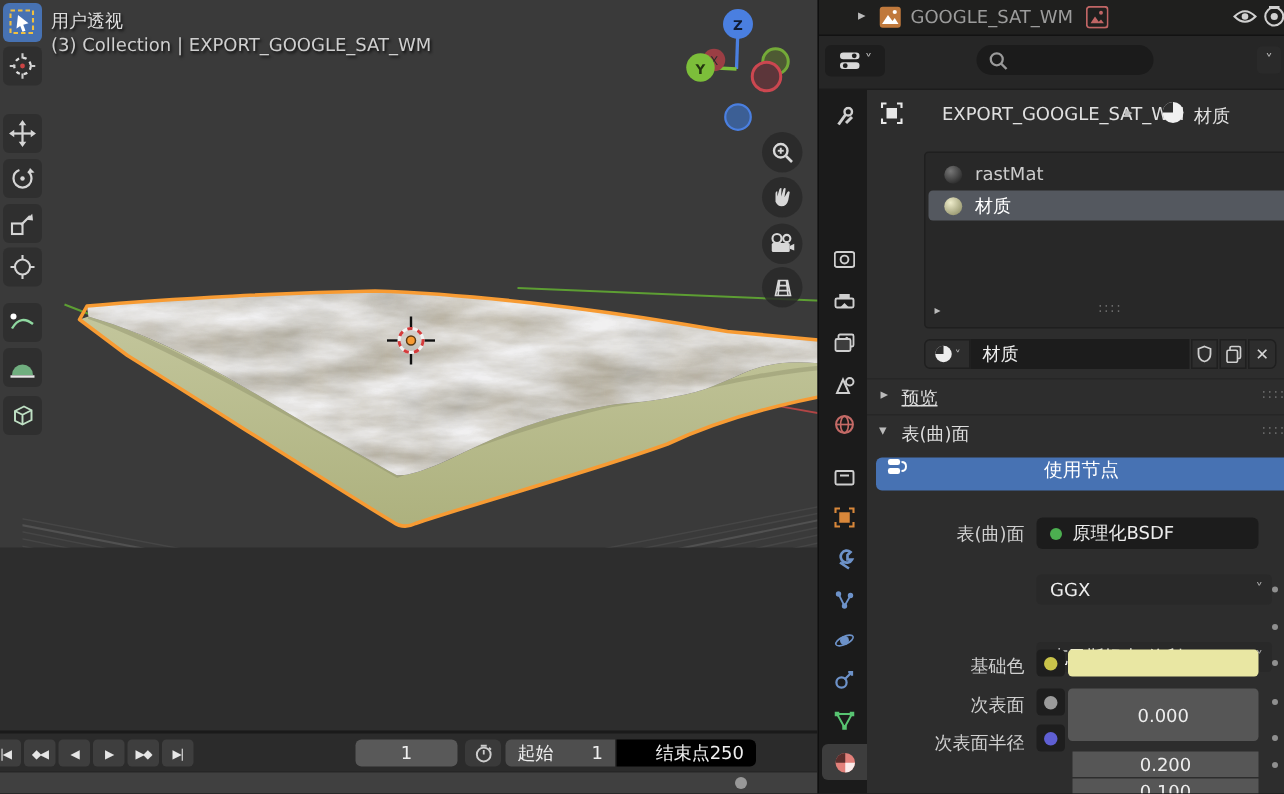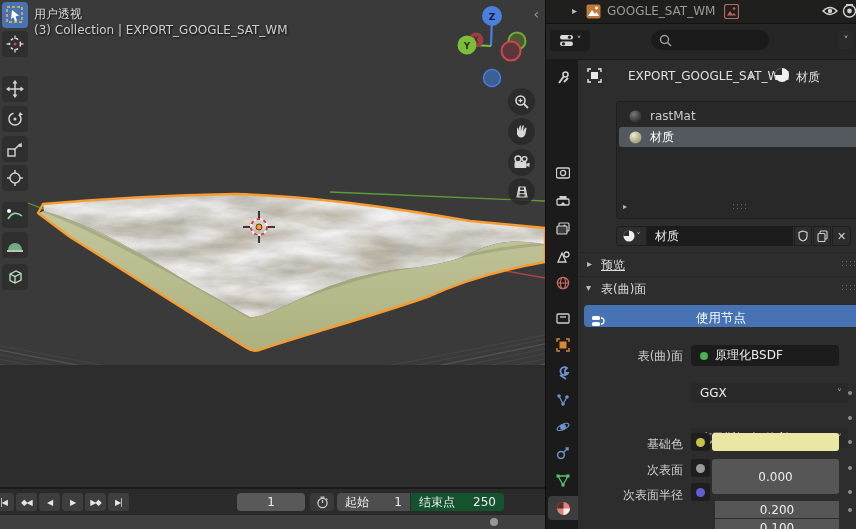--- a/index.html
+++ b/index.html
@@ -1,21 +1,21 @@
 <!DOCTYPE html>
 <html><head>
 <meta charset="utf-8">
 <style>
   html,body{margin:0;padding:0;background:#161616;}
   #root{position:relative;width:856px;height:529px;overflow:hidden;
         font-family:"DejaVu Sans","Liberation Sans",sans-serif;
         background:#2d2d2d;color:#d8d8d8;font-size:12px;-webkit-font-smoothing:antialiased;}
   .abs{position:absolute;}
   
-  #viewport{left:0;top:0;width:545px;height:365px;background:#3a3a3a;overflow:hidden;}
+  #viewport{left:0;top:0;width:545px;height:365px;background:#3a3a3a;overflow:hidden;padding-left:15px;}
   .vp-label{color:#dedede;text-shadow:1px 1px 2px rgba(0,0,0,.8);font-size:12px;white-space:nowrap;}
   
   .tool-btn{left:2px;width:26px;height:26px;background:#2f2f2fE6;border-radius:4px;
             display:flex;align-items:center;justify-content:center;}
   .tool-btn.active{background:#4772b3;}
   
   .view-btn{width:27px;height:27px;border-radius:50%;background:rgba(40,40,40,.82);
             display:flex;align-items:center;justify-content:center;}
   
   #timeline{left:0;top:487px;width:545px;height:42px;background:#2b2b2b;border-top:2px solid #1a1a1a;}
@@ -301,21 +301,21 @@
           <circle cx="6.5" cy="7" r="4.6" fill="none" stroke="#ccc" stroke-width="1.3"></circle>
           <line x1="6.5" y1="7" x2="6.5" y2="4" stroke="#ccc" stroke-width="1.2"></line>
           <line x1="4.5" y1="1.2" x2="8.5" y2="1.2" stroke="#ccc" stroke-width="1.3"></line>
           <line x1="10" y1="2.5" x2="11.3" y2="3.8" stroke="#ccc" stroke-width="1.2"></line>
         </svg>
     </div>
     <div class="abs tl-field" style="left:337px;top:4px;width:73px;background:#4e4e4e;border-radius:4px 0 0 4px;padding:0 8px;box-sizing:border-box;justify-content:space-between;">
       <span>起始</span>
       <span>1</span>
     </div>
-    <div class="abs tl-field" style="left:411px;top:4px;width:93px;background:#14532d;border-radius:0 4px 4px 0;padding:0 8px;box-sizing:border-box;justify-content:space-between;">
+    <div class="abs tl-field" style="left:411px;top:4px;width:93px;background:#000000;border-radius:0 4px 4px 0;padding:0 8px;box-sizing:border-box;justify-content:flex-end;">
       <span>结束点</span>
       <span>250</span>
     </div>
   </div>
   <div id="tl-track" class="abs">
     <div class="abs" style="left:490px;top:3px;width:8px;height:8px;border-radius:50%;background:#989898;"></div>
   </div>
 
   <div id="props" class="abs">
 
@@ -520,21 +520,21 @@
       <div class="abs" style="left:0px;top:192px;width:279px;height:1px;background:#262626;"></div>
       <span class="abs mini" style="left:9px;top:198px;">▸</span>
       <span class="abs" style="left:23px;top:197px;color:#dddddd;text-decoration:underline;">预览</span>
       <span class="grip" style="left:263px;top:198px;">::::</span>
 
       <div class="abs" style="left:0px;top:216px;width:279px;height:1px;background:#262626;"></div>
       <span class="abs mini" style="left:8px;top:222px;">▾</span>
       <span class="abs" style="left:23px;top:221px;color:#dddddd;">表(曲)面</span>
       <span class="grip" style="left:263px;top:222px;">::::</span>
 
-      <div class="abs" style="left:6px;top:245px;width:273px;height:22px;background:#4772b3;border-radius:4px 0 0 4px;display:flex;align-items:flex-end;">
+      <div class="abs" style="left:6px;top:245px;width:273px;height:22px;background:#4772b3;border-radius:4px 0 0 4px;display:flex;align-items:flex-start;">
         <svg width="14" height="12" style="margin-left:7px;">
           <rect x="1" y="1" width="8" height="4" rx="1.5" fill="#fff"></rect>
             <rect x="1" y="7" width="8" height="4" rx="1.5" fill="#fff"></rect>
           <path d="M10,3 Q13,3 13,6 Q13,9 10,9" fill="none" stroke="#fff" stroke-width="1.3"></path>
         </svg>
         <span style="flex:1;text-align:center;color:#fff;font-size:12.5px;margin-right:20px;">使用节点</span>
       </div>
 
       <span class="lbl" style="right:174px;top:288px;">表(曲)面</span>
       <div class="abs field" style="left:113px;top:285px;width:148px;height:21px;background:#1c1c1c;border-radius:4px;padding-left:9px;box-sizing:border-box;gap:7px;">

